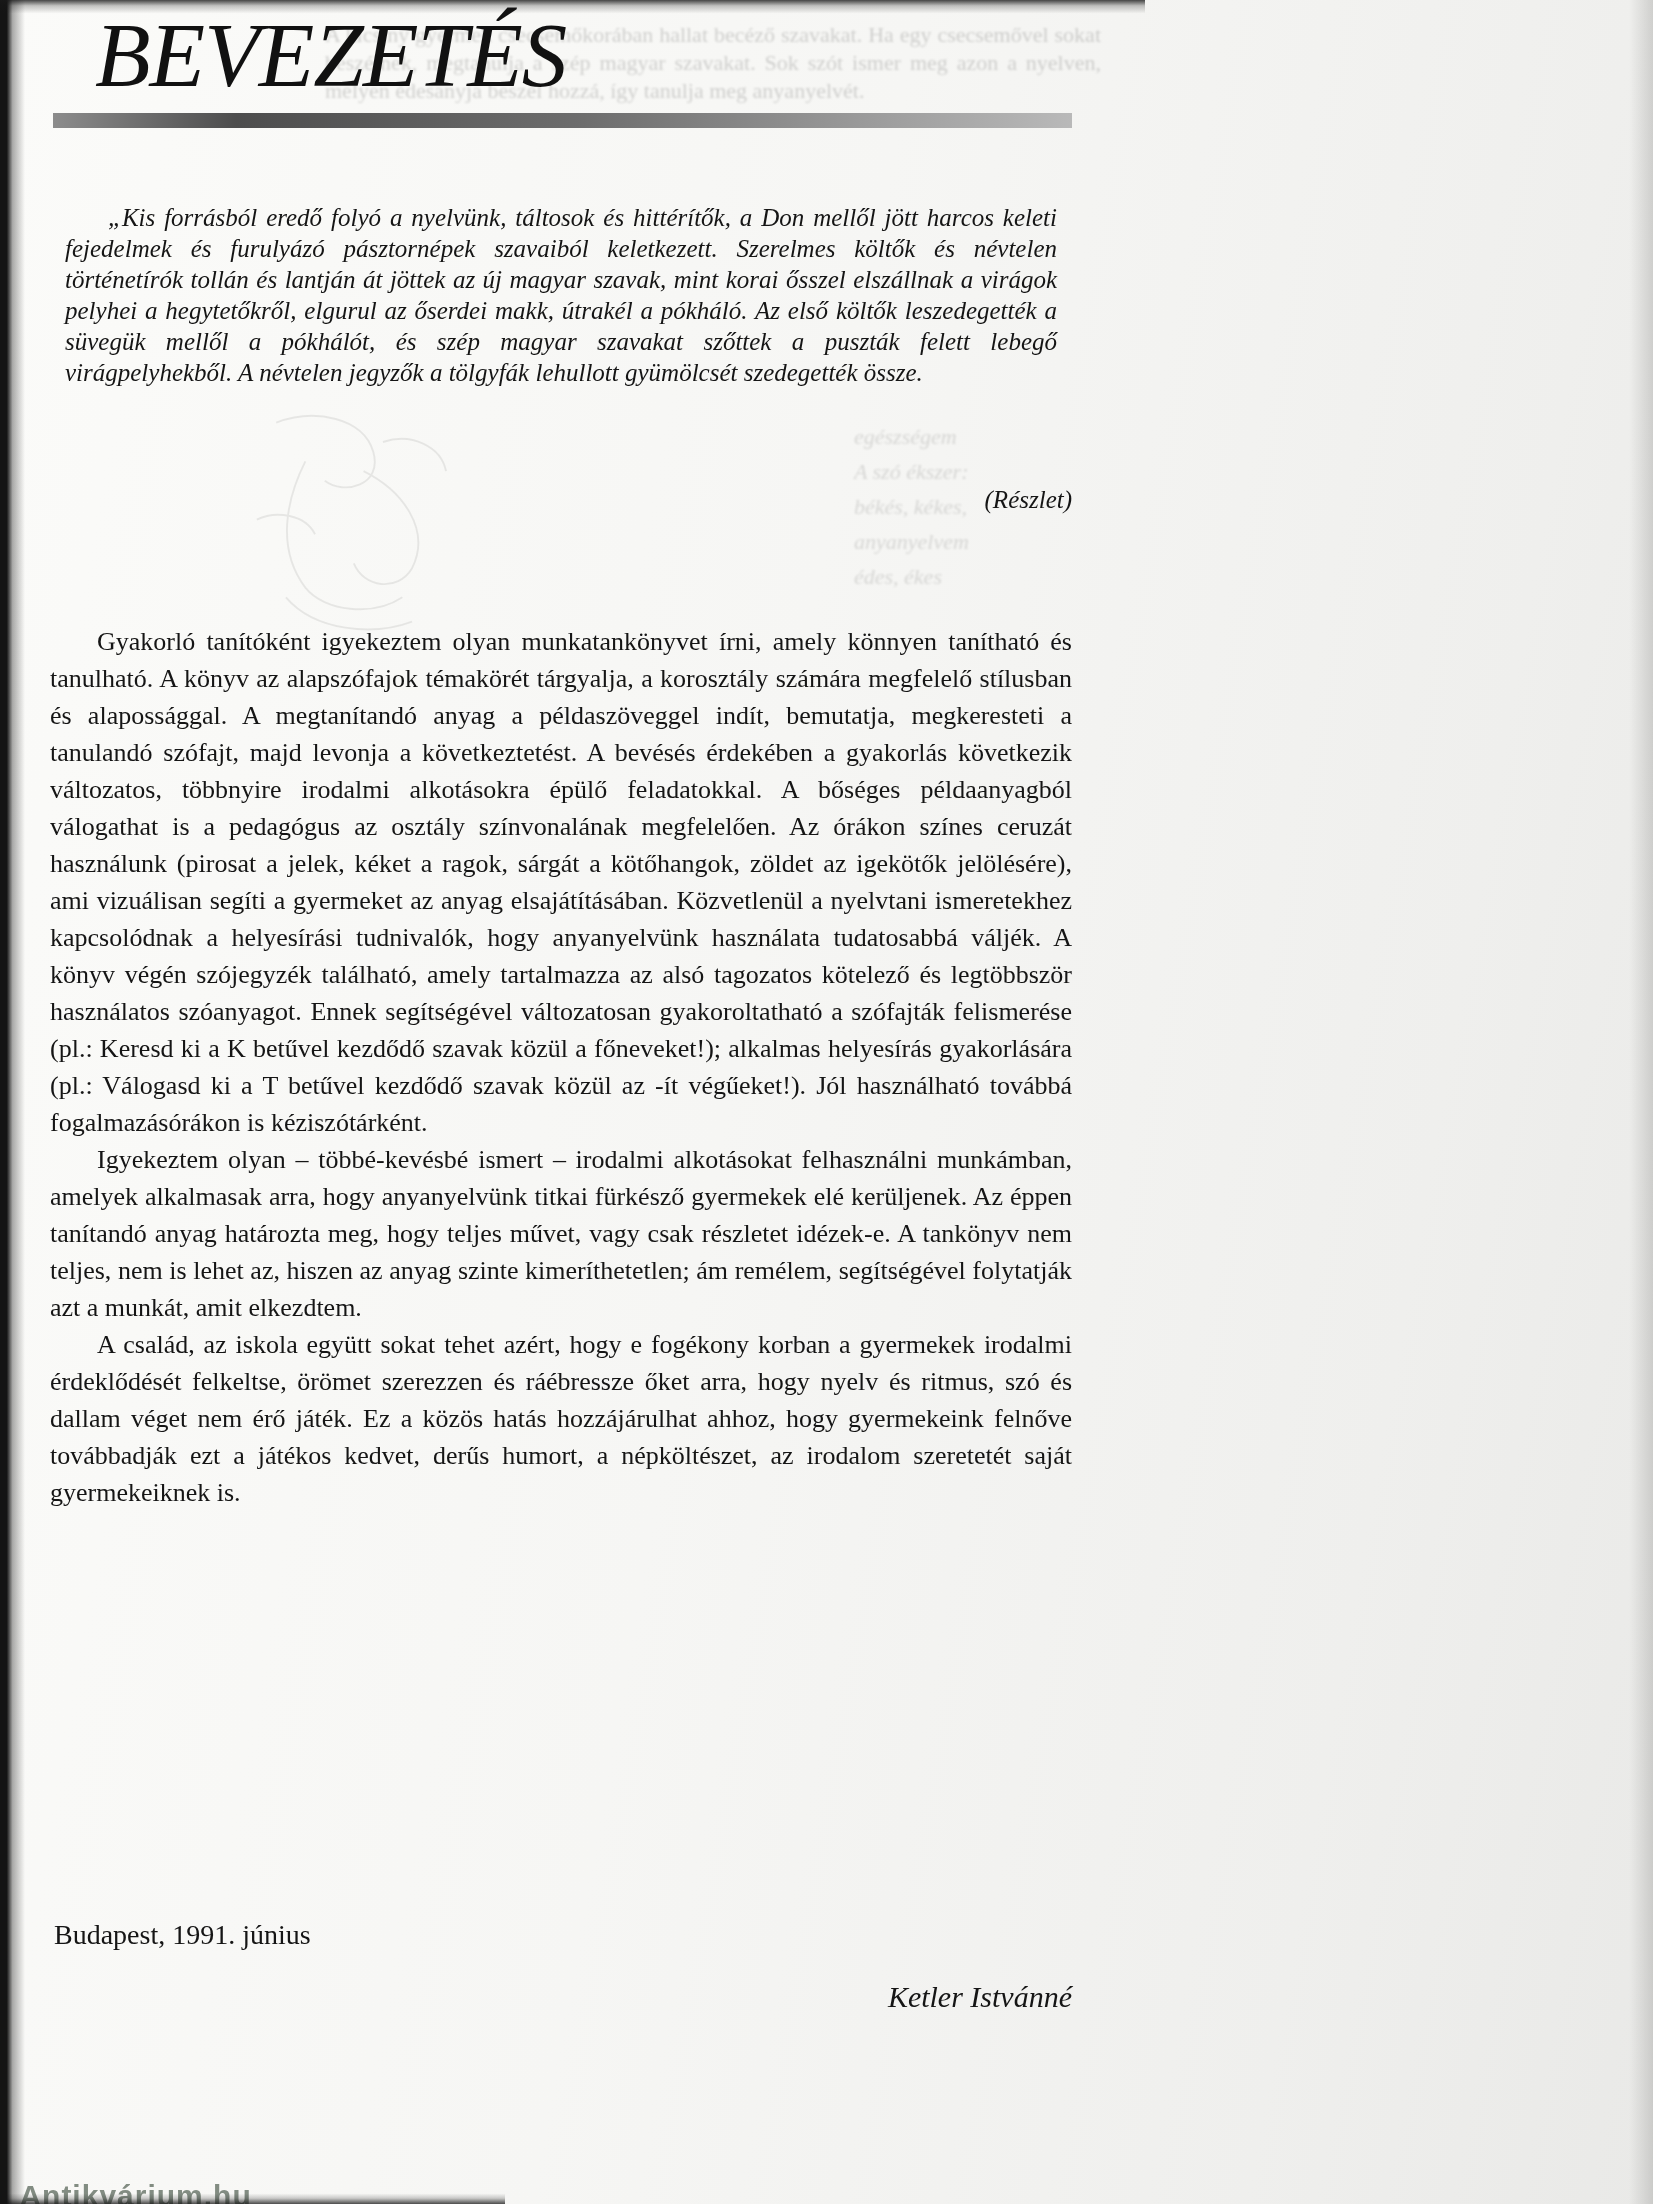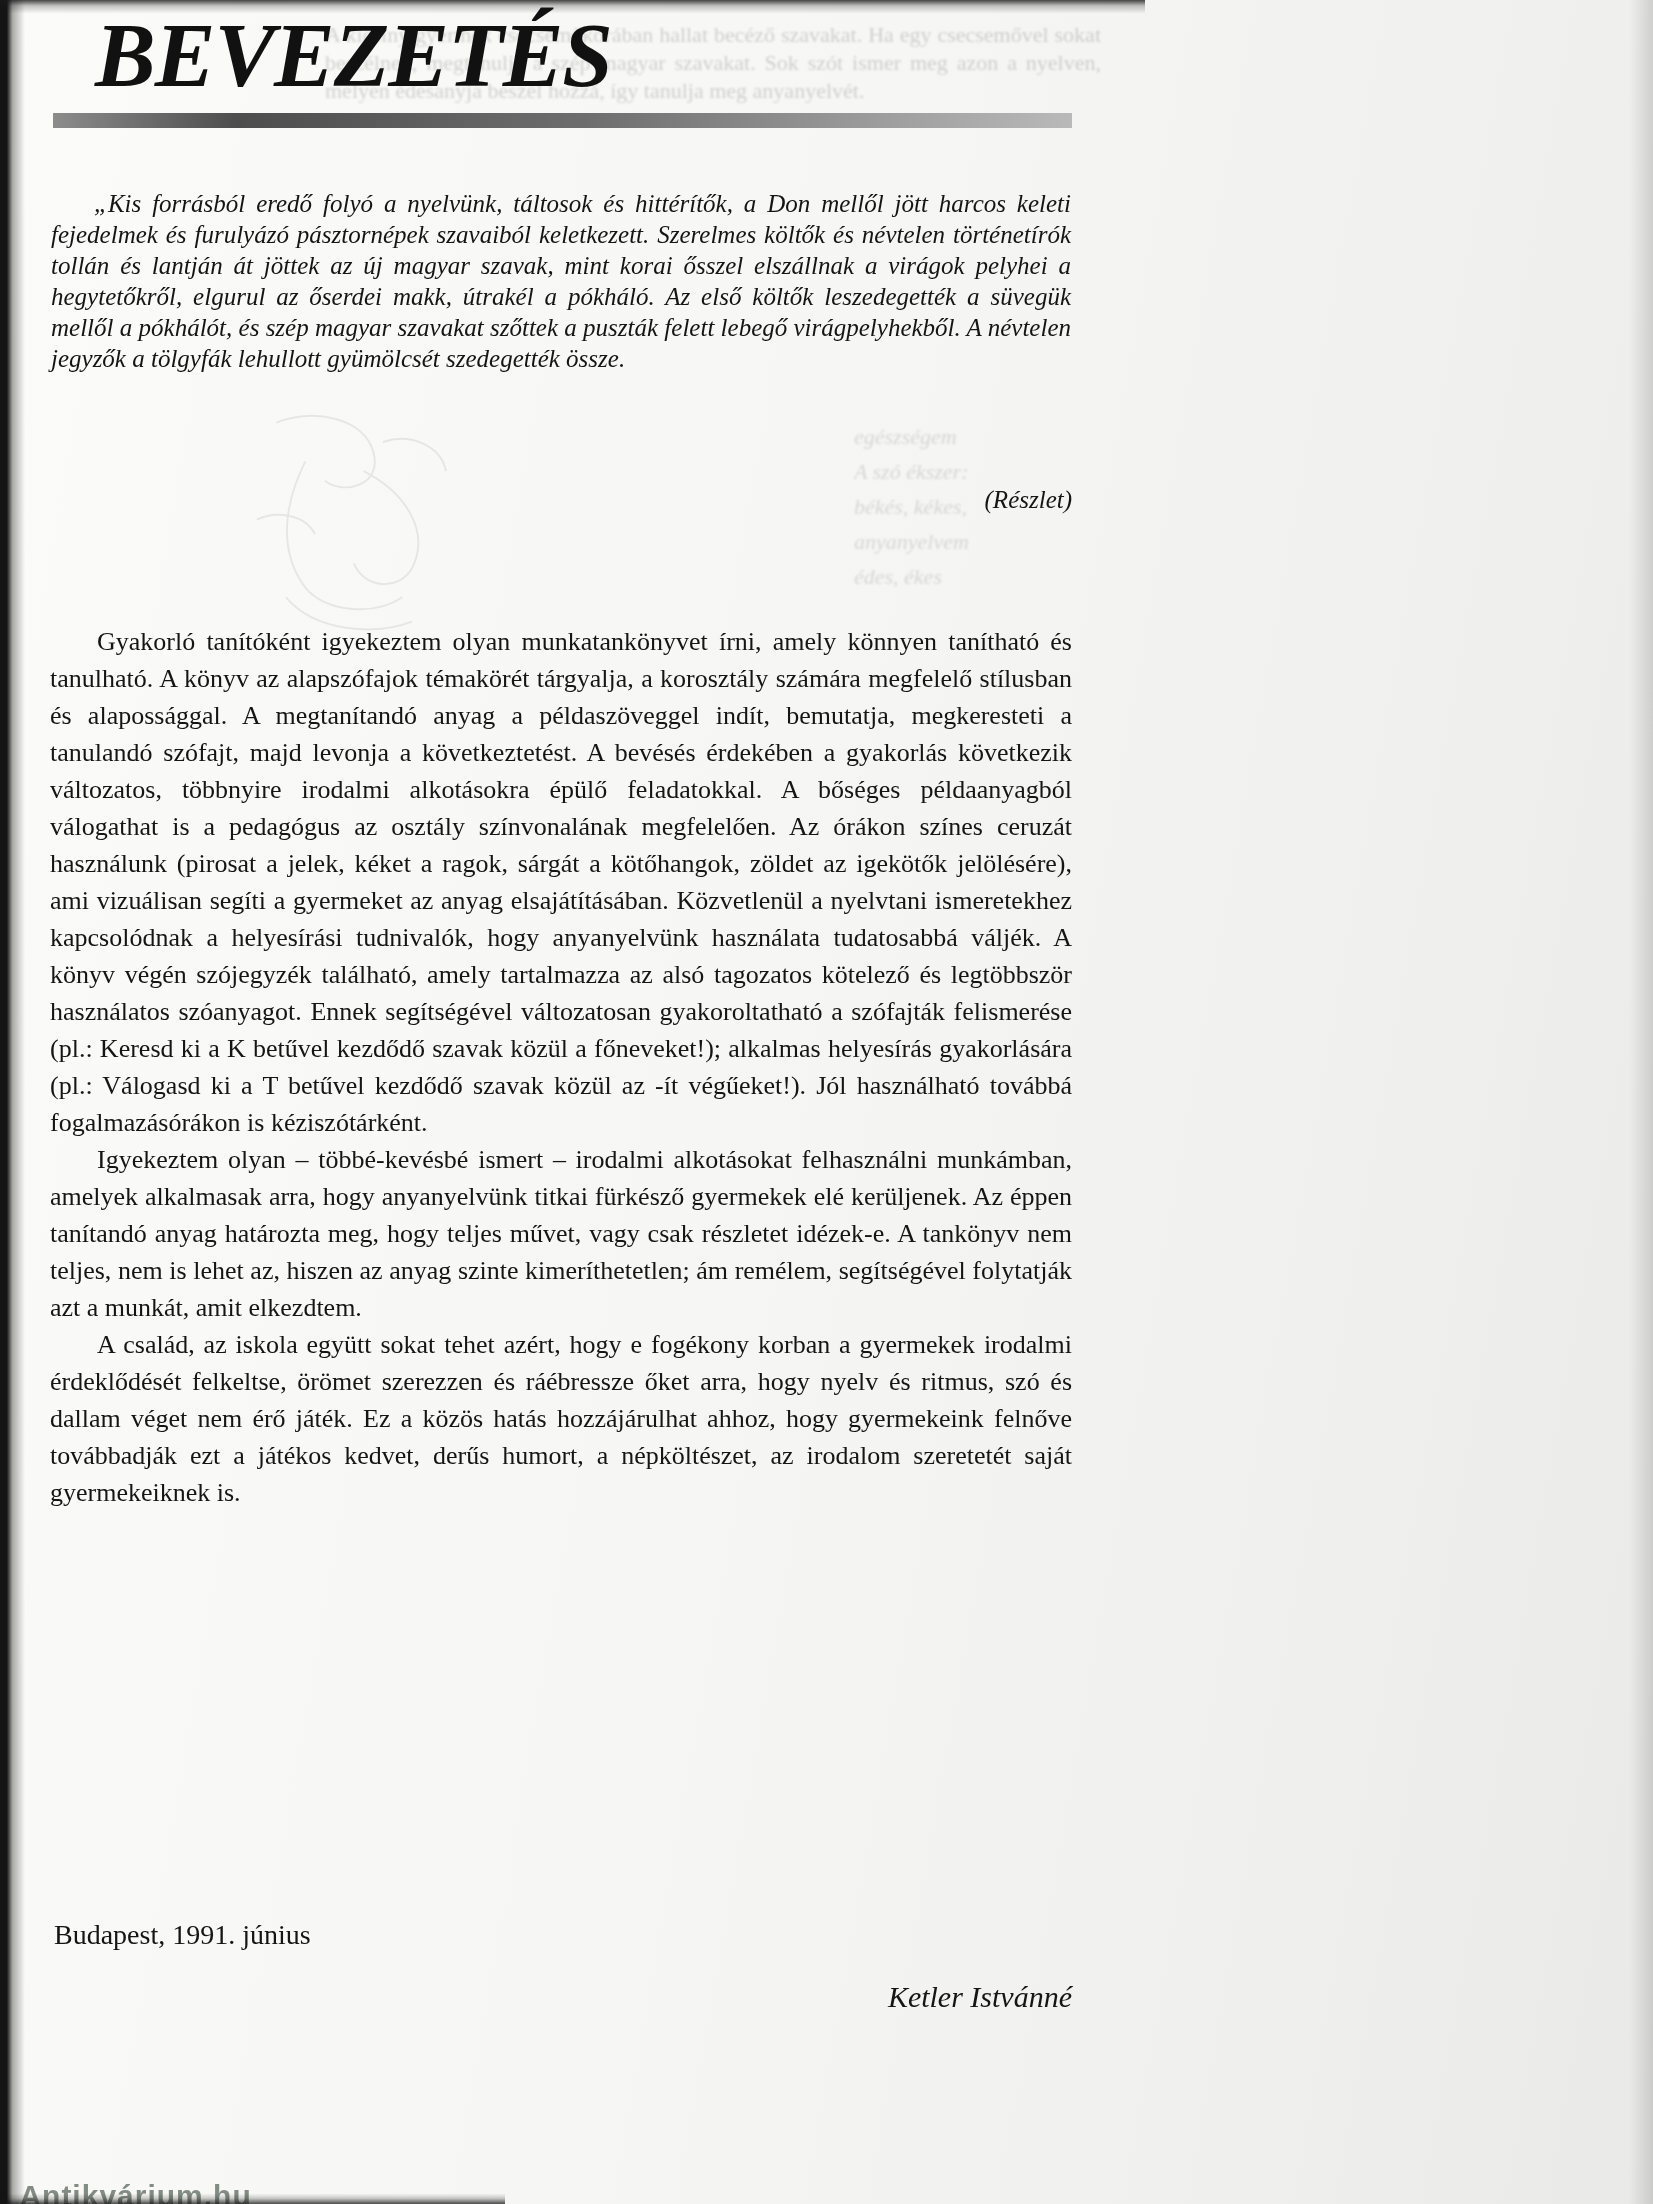--- a/index.html
+++ b/index.html
@@ -37,41 +37,41 @@
     position: absolute; right: 0; top: 0; width: 25px; height: 100%;
     background: linear-gradient(to left, rgba(120,120,118,0.28), rgba(120,120,118,0));
     z-index: 30;
   }
 
   
   .title {
     position: absolute; left: 95px; top: 7.8px;
     margin: 0;
     font-size: 91px; line-height: 1.05;
-    font-weight: bold; font-style: italic;
+    font-weight: normal; font-style: italic;
     letter-spacing: -1px;
     color: #111;
     z-index: 10;
   }
   .title-rule {
     position: absolute; left: 53px; top: 113px;
     width: 1019px; height: 14.6px;
     background: linear-gradient(92deg, #8c8c8c 0%, #4d4d4d 18%, #6d6d6d 52%, #9e9e9e 82%, #b9b9b9 100%);
     z-index: 10;
   }
 
   
   .quote {
     position: absolute; left: 50px; top: 187px; width: 1022px;
     font-style: italic;
     font-size: 25px; line-height: 31px;
     text-align: justify;
     z-index: 10;
   }
-  .quote p { margin: 1px; text-indent: 43px; }
+  .quote p { margin: 15px; text-indent: 43px; }
 
   .attribution {
     position: absolute; left: 50px; top: 483px; width: 1022px;
     text-align: right;
     font-style: italic;
     font-size: 25px; line-height: 33px;
     z-index: 10;
   }
 
   

